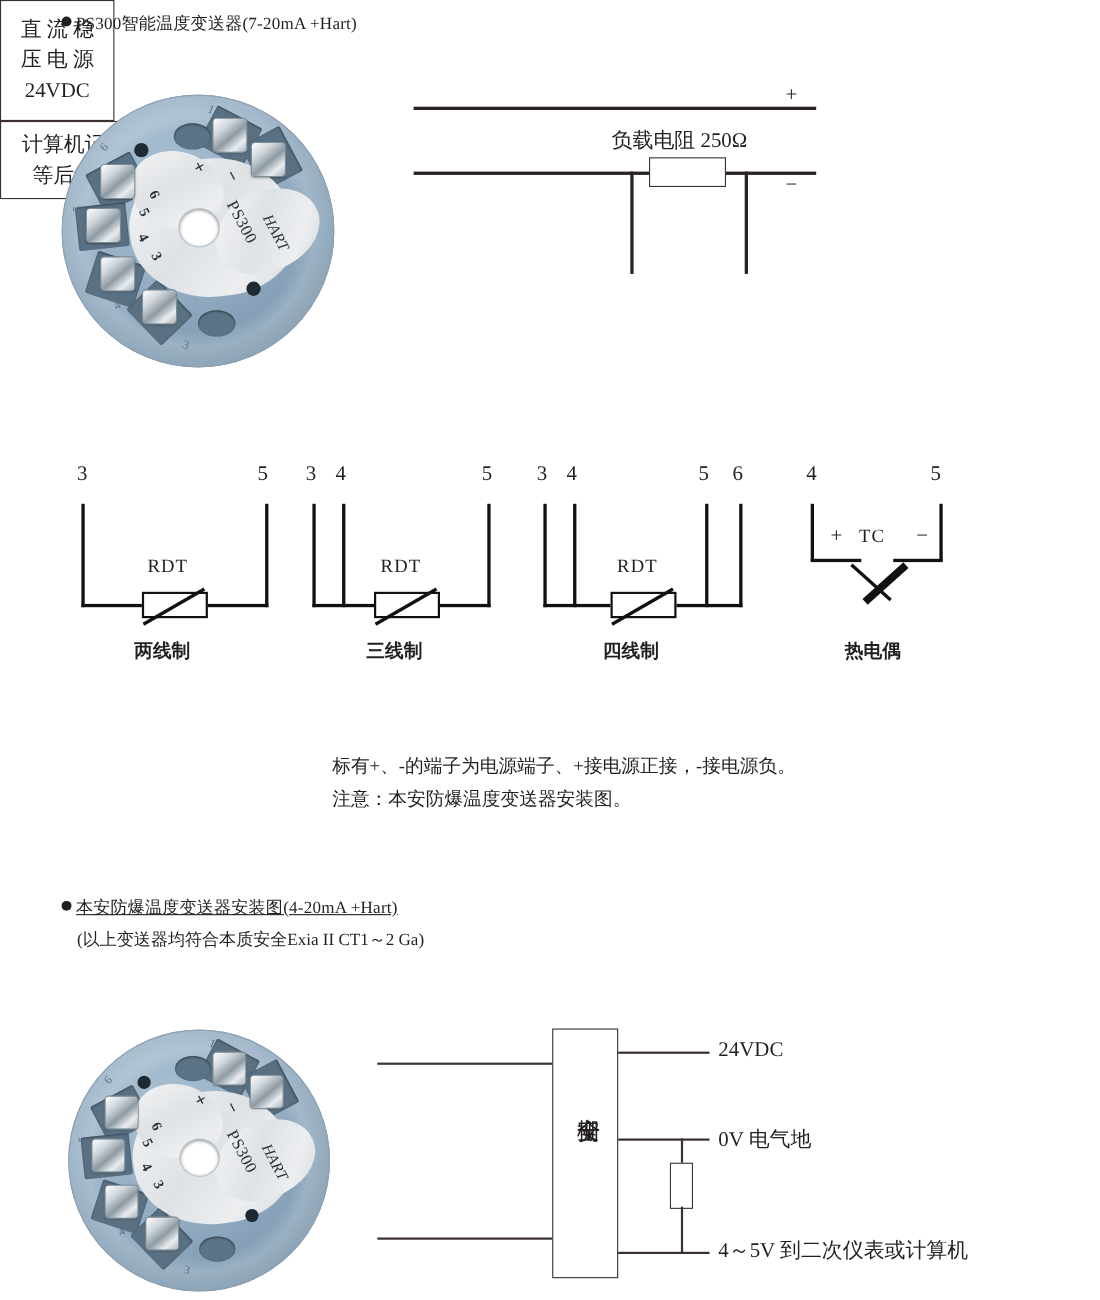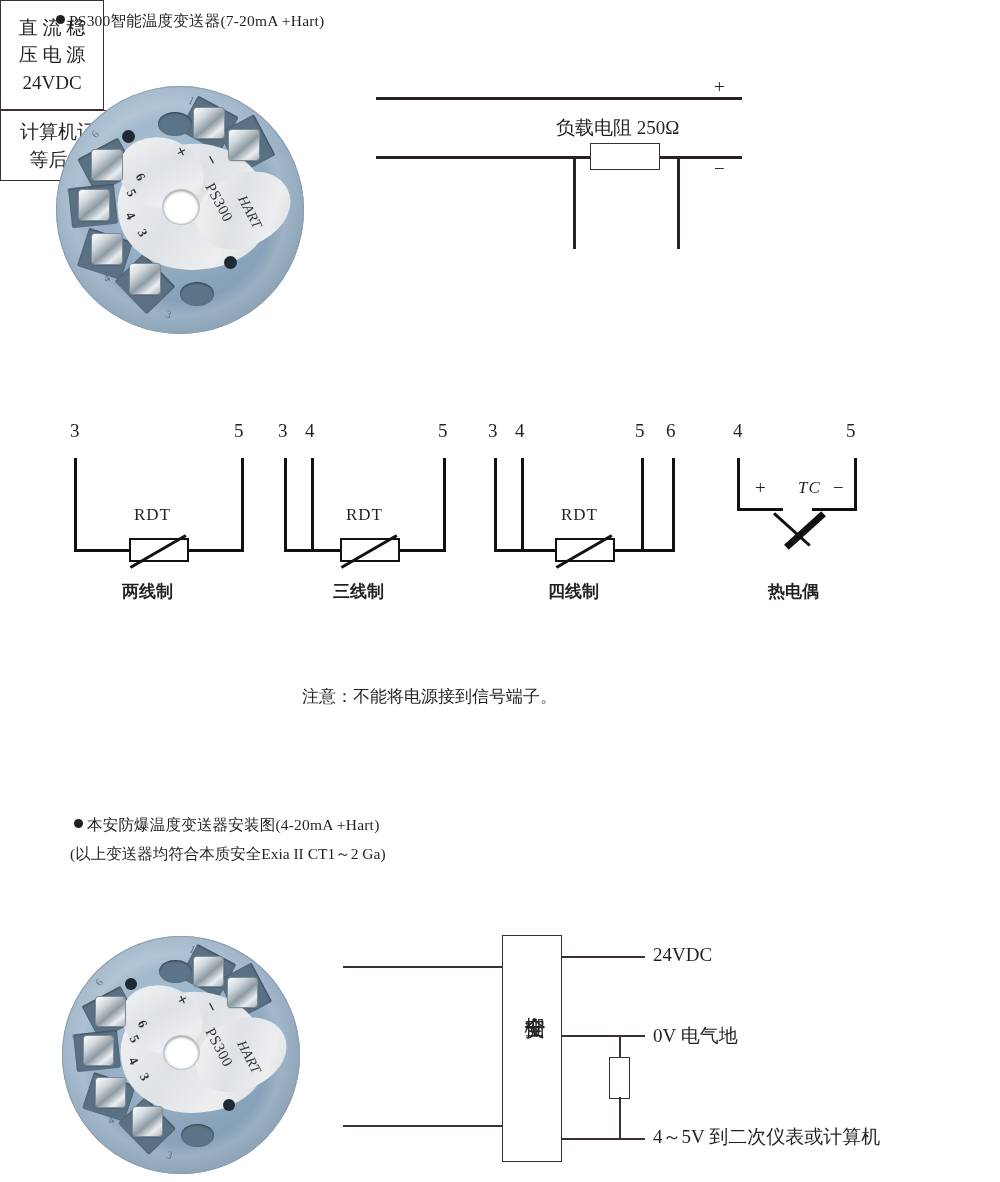--- a/index.html
+++ b/index.html
@@ -184,30 +184,31 @@
 <div class="wd" style="left:728px;top:420px;width:180px;height:200px;">
   <div class="tnum" style="left:5px;top:0px;">4</div>
   <div class="tnum" style="left:118px;top:0px;">5</div>
   <div class="leg" style="left:9px;top:38px;height:52px;"></div>
   <div class="leg" style="left:126px;top:38px;height:52px;"></div>
   <div class="base" style="left:9px;top:88px;width:46px;"></div>
   <div class="base" style="left:84px;top:88px;width:45px;"></div>
   <div class="slash" style="left:40px;top:108px;width:48px;transform:rotate(42deg);"></div>
   <div class="slash" style="left:52px;top:107px;width:50px;height:7px;transform:rotate(-42deg);"></div>
   <div class="rdt" style="left:27px;top:57px;font-size:19px;">+</div>
-  <div class="rdt" style="left:70px;top:58px;font-style:italic;">TC</div>
+  <div class="rdt" style="left:53px;top:58px;">TC</div>
   <div class="rdt" style="left:105px;top:57px;font-size:19px;">−</div>
   <div class="cap" style="left:40px;top:160px;">热电偶</div>
 </div>
 
 <div class="notes" style="left:302px;top:682px;">
-  <div>注意：不能将电源接到信号端子。</div>
-</div>
-
-<div class="abs heading" style="left:74px;top:815px;">
+  <div>标有+、-的端子为电源端子、+接电源正接，-接电源负。</div>
+  <div>注意：本安防爆温度变送器安装图。</div>
+</div>
+
+<div class="abs heading" style="left:56px;top:815px;text-decoration:underline;">
   <span class="bullet"></span><span>本安防爆温度变送器安装图(4-20mA +Hart)</span>
 </div>
 <div class="abs subheading" style="left:70px;top:844px;">(以上变送器均符合本质安全Exia II CT1～2 Ga)</div>
 
 <div class="module" style="left:62px;top:936px;width:238px;height:238px;">
   <div class="mod-ring"></div>
 
   <div class="screwseat" style="left:124px;top:16px;width:44px;height:38px;transform:rotate(28deg);"></div>
   <div class="screwseat" style="left:161px;top:36px;width:44px;height:38px;transform:rotate(62deg);"></div>
   <div class="screwseat" style="left:26px;top:58px;width:44px;height:38px;transform:rotate(-28deg);"></div>

